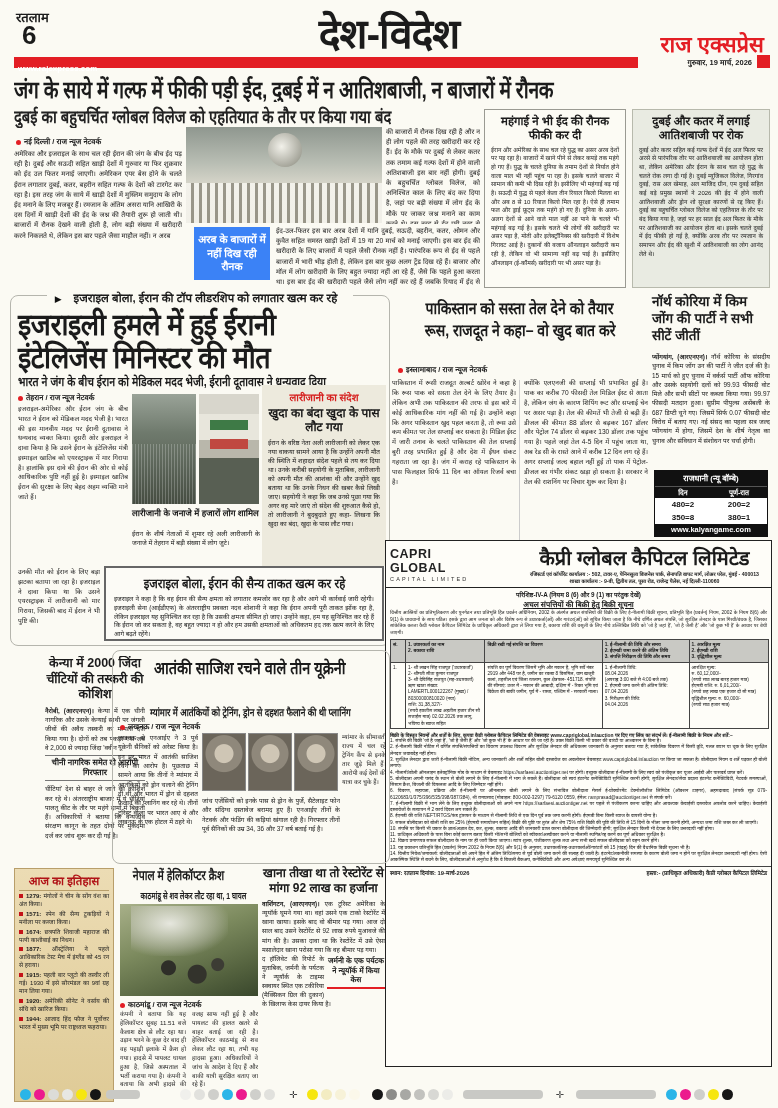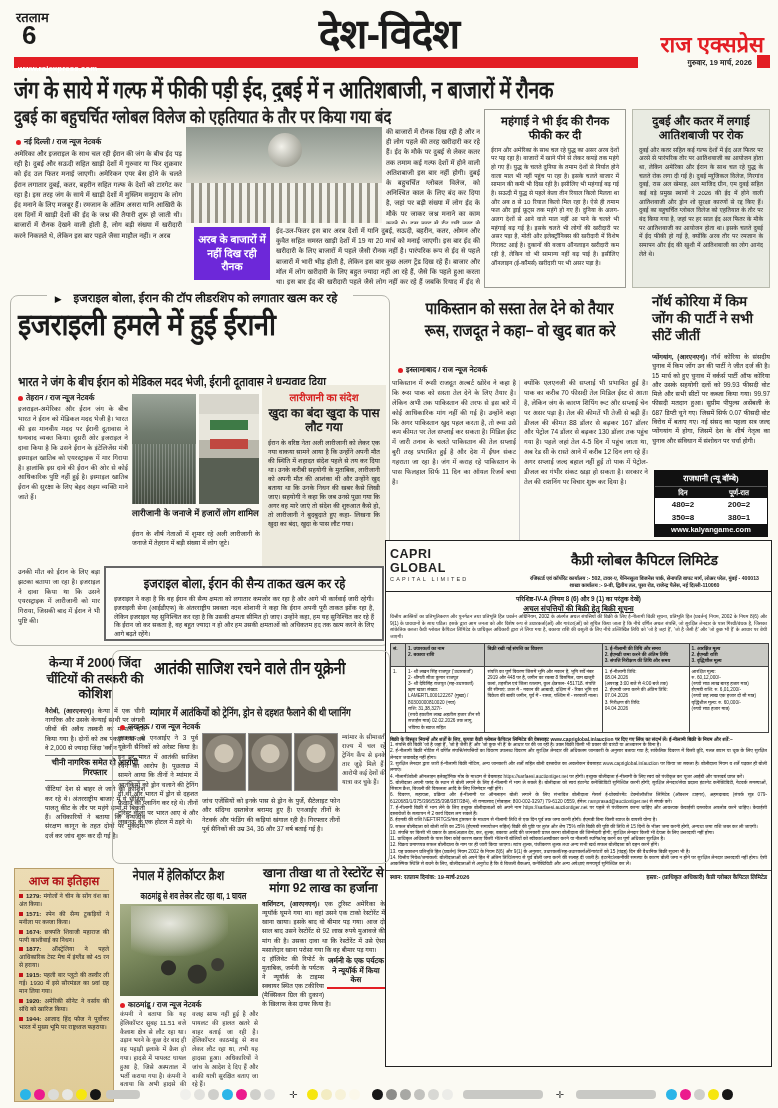--- a/index.html
+++ b/index.html
@@ -29,21 +29,21 @@
   .lcol1{left:14px;top:149px;width:168px;height:138px;font-size:6.8px;line-height:1.5;}
   .lcol2{left:386px;top:127px;width:94px;height:97px;font-size:6.8px;line-height:1.5;}
   .lbottom{left:276px;top:226px;width:204px;height:61px;font-size:6.8px;line-height:1.5;}
   .ph{position:absolute;overflow:hidden;}
   .ph-eid{left:186px;top:127px;width:196px;height:96px;
     background:linear-gradient(180deg,#8f978f 0%,#b9beb4 38%,#dad8cc 62%,#cfccbd 100%);}
   .robes{position:absolute;left:0;bottom:0;width:100%;height:42%;opacity:.85;
     background:repeating-linear-gradient(90deg,#f7f6f0 0 5px,#8e8b7e 5px 8px);}
   .sculpt{position:absolute;left:42%;top:6%;width:34px;height:34px;border-radius:50%;
     background:radial-gradient(circle at 40% 40%,#f2f1ea,#a7a79c 70%,#7d7d72);}
-  .redbox{left:194px;top:227px;width:76px;height:53px;background:#6d28d9;color:#fff;
+  .redbox{left:194px;top:227px;width:76px;height:53px;background:#3b82f6;color:#fff;
     display:flex;align-items:center;justify-content:center;text-align:center;
     font-size:10.5px;font-weight:800;line-height:1.3;padding:2px;box-sizing:border-box;}
   .sidebox{position:absolute;top:109px;height:179px;border:1px solid #9a9a92;box-sizing:border-box;padding:5px 6px;overflow:hidden;}
   .sb1{left:484px;width:142px;background:#fcfbf4;}
   .sb2{left:632px;width:138px;background:#e9ebe2;border-color:#b7b9ac;}
   .sidebox h3{margin:0 0 3px 0;font-size:11.5px;line-height:1.2;text-align:center;font-weight:800;}
   .sidebox p{margin:0;font-size:6px;line-height:1.45;text-align:justify;}
   
   .iranframe{left:10px;top:295px;width:378px;height:349px;border:1px solid #b5b5ad;border-radius:8px;}
   .kicker{left:14px;top:288px;width:372px;text-align:center;}
@@ -96,21 +96,21 @@
   .lot .lr{display:flex;height:13px;}
   .lot .lr div{flex:1;font-size:8px;font-weight:bold;text-align:center;line-height:13px;color:#111;}
   .lot .lf{background:#111;color:#fff;font-size:7.5px;font-weight:bold;text-align:center;line-height:12px;height:12px;}
   
   .capri{left:385px;top:540px;width:387px;height:527px;border:1.2px solid #222;box-sizing:border-box;background:#fefdf8;overflow:hidden;}
   .caphdr{display:flex;padding:3px 4px 2px 4px;border-bottom:1px solid #222;gap:32px;}
   .caplogo{width:100px;padding-top:3px;}
   .caplogo .l1{font-size:12.5px;font-weight:700;letter-spacing:.5px;color:#222;}
   .caplogo .l2{font-size:5.5px;letter-spacing:2.2px;color:#333;margin-top:1px;}
   .capttl{flex:1;text-align:center;}
-  .capttl h2{margin:6px;font-size:14px;font-weight:800;}
+  .capttl h2{margin:0;font-size:20px;font-weight:800;}
   .capttl .adr{font-size:5.2px;font-weight:bold;line-height:1.35;color:#222;}
   .capx{font-size:6.3px;font-weight:bold;text-align:center;margin-top:2px;}
   .capnt{font-size:7.5px;font-weight:800;text-align:center;text-decoration:underline;}
   .capintro{font-size:4.8px;line-height:1.38;text-align:justify;padding:1px 4px;margin:0;}
   table.captab{border-collapse:collapse;width:379px;margin:2px 4px;table-layout:fixed;}
   .captab th,.captab td{border:0.5px solid #444;padding:1.5px 2px;vertical-align:top;white-space:pre-line;}
   .captab th{background:#c9c9c4;font-size:4.8px;line-height:1.3;text-align:left;font-weight:bold;}
   .captab td{font-size:4.7px;line-height:1.32;text-align:left;}
   .capterms-h{font-size:4.9px;font-weight:bold;padding:1px 4px 0 4px;}
   .capterms{padding:0 4px;}
@@ -200,20 +200,21 @@
     <p>ईरान और अमेरिका के साथ चल रहे युद्ध का असर अरब देशों पर पड़ रहा है। बाजारों में खाने पीने से लेकर कपड़े तक महंगे हो गए हैं। युद्ध के चलते दुनिया के तमाम देशों से निर्यात होने वाला माल भी नहीं पहुंच पा रहा है। इसके चलते बाजार में सामान की कमी भी दिख रही है। इसीलिए भी महंगाई बढ़ गई है। सऊदी में युद्ध से पहले केला तीन रियाल किलो मिलता था और अब 8 से 10 रियाल किलो मिल रहा है। ऐसे ही तमाम फल और ड्राई फ्रूट्स तक महंगे हो गए हैं। दुनिया के अलग-अलग देशों से आने वाले माल नहीं आ पाने के चलते भी महंगाई बढ़ गई है। इसके चलते भी लोगों की खरीदारी पर असर पड़ा है, मोती और इलेक्ट्रॉनिक्स की खरीदारी में विशेष गिरावट आई है। दुकानों की बजाय ऑनलाइन खरीदारी कम रही है, लेकिन वो भी सामान्य नहीं बढ़ पाई है। इसीलिए ऑनलाइन (ई-कॉमर्स) खरीदारी पर भी असर पड़ा है।</p>
   </div>
   <div class="sidebox sb2">
     <h3>दुबई और कतर में लगाई आतिशबाजी पर रोक</h3>
     <p>दुबई और कतर सहित कई गल्फ देशों में ईद अल फितर पर अरसे से पारंपरिक तौर पर आतिशबाजी का आयोजन होता था, लेकिन अमेरिका और ईरान के साथ चल रहे युद्ध के चलते रोक लगा दी गई है। दुबई म्यूजिकल विलेज, गिरगांव दुबई, रास अल खेमाह, अल माजिद ग्रीन, एम दुबई सहित कई बड़े प्रमुख स्थानों ने 2026 की ईद में होने वाली आतिशबाजी और ड्रोन शो सुरक्षा कारणों से रद्द किए हैं। दुबई का बहुचर्चित ग्लोबल विलेज को एहतियात के तौर पर बंद किया गया है, जहां पर हर साल ईद अल फितर के मौके पर आतिशबाजी का आयोजन होता था। इसके चलते दुबई में ईद फीकी हो गई है, क्योंकि अरब तौर पर रमजान के समापन और ईद की खुशी में आतिशबाजी का लोग आनंद लेते थे।</p>
   </div>
 
   <div class="abs iranframe"></div>
   <div class="abs kicker"><span><i class="arr">▶</i><span>इजराइल बोला, ईरान की टॉप लीडरशिप को लगातार खत्म कर रहे</span></span></div>
   <div class="abs ihead"><span class="fit" style="transform:scaleX(.9)">इजराइली हमले में हुई ईरानी</span></div>
+  <div class="abs ihead ihead2"><span class="fit" style="transform:scaleX(.9)">इंटेलिजेंस मिनिस्टर की मौत</span></div>
   <div class="abs isub"><span class="fit" style="transform:scaleX(.85)">भारत ने जंग के बीच ईरान को मेडिकल मदद भेजी, ईरानी दूतावास ने धन्यवाद दिया</span></div>
   <div class="abs ibyl byline"><span class="reddot"></span><span>तेहरान / राज न्यूज नेटवर्क</span></div>
   <div class="abs icol1 jt">इजराइल-अमेरिका और ईरान जंग के बीच भारत ने ईरान को मेडिकल मदद भेजी है। भारत की इस मानवीय मदद पर ईरानी दूतावास ने धन्यवाद व्यक्त किया। दूसरी ओर इजराइल ने दावा किया है कि उसने ईरान के इंटेलिजेंस मंत्री इस्माइल खातिब को एयरस्ट्राइक में मार गिराया है। हालांकि इस दावे की ईरान की ओर से कोई आधिकारिक पुष्टि नहीं हुई है। इस्माइल खातिब ईरान की सुरक्षा के लिए बेहद अहम व्यक्ति माने जाते हैं।</div>
   <div class="ph ph-crowd">
       <div class="speckle"></div>
     </div>
   <div class="ph ph-coffin">
       <div class="flag"></div>
     </div>
   <div class="abs icap">लारीजानी के जनाजे में हजारों लोग शामिल</div>

